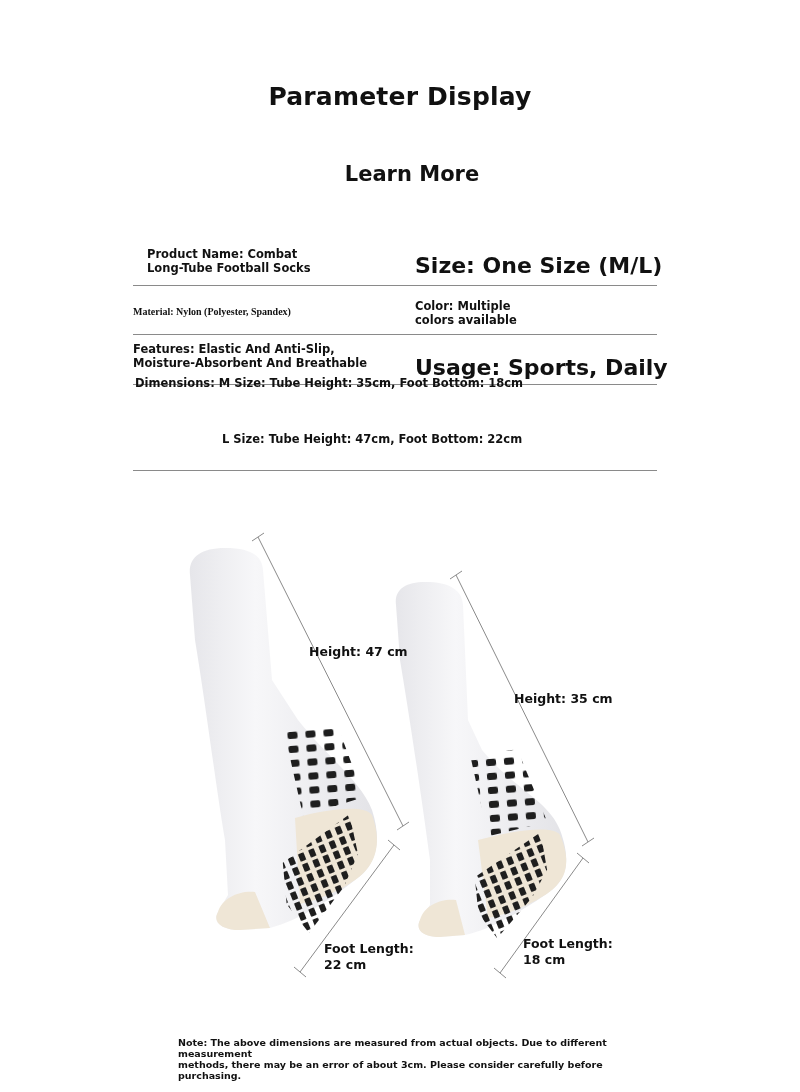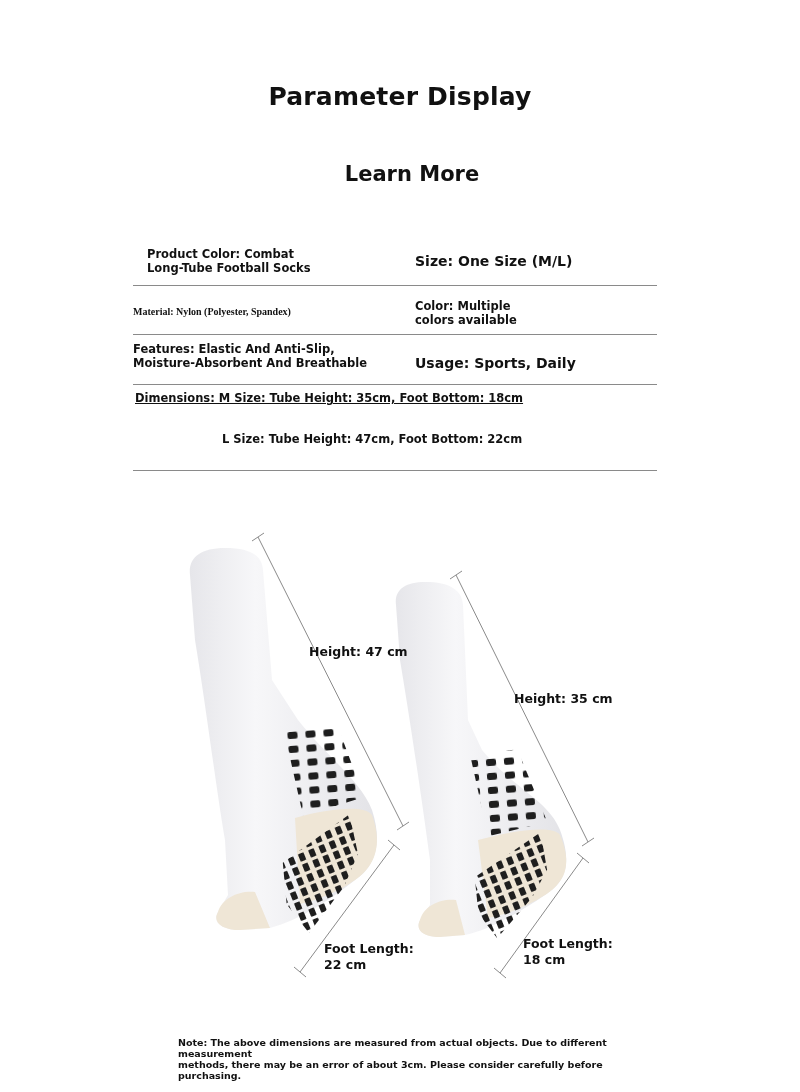--- a/index.html
+++ b/index.html
@@ -6,57 +6,57 @@
   html, body { width: 800px; height: 1092px; background: #ffffff; overflow: hidden; }
   body { position: relative; font-family: "DejaVu Sans", "Liberation Sans", sans-serif; color: #111; font-weight: bold; }
 
   .title { position: absolute; top: 82px; left: 0; width: 800px; text-align: center; font-size: 25px; letter-spacing: 0.2px; }
   .subtitle { position: absolute; top: 162px; left: 0; width: 800px; text-align: center; font-size: 21px; margin-left: 12px; }
   .rule { position: absolute; left: 133px; width: 524px; height: 1px; background: #8a8a8a; }
 
   .cell { position: absolute; line-height: 1.2; }
   .sm { font-size: 11.5px; }
   .md { font-size: 10px; font-family: Liberation Serif, serif; }
-  .lg { font-size: 14px; }
+  .lg { font-size: 22px; }
 
   .note { position: absolute; left: 178px; top: 1038px; width: 480px; font-size: 9.5px; line-height: 1.15; }
 
   .figure { position: absolute; left: 0; top: 500px; width: 732px; height: 520px; }
   .figure svg { position: absolute; left: 0; top: 0; }
   .label { position: absolute; font-size: 12.5px; line-height: 1.25; color: #111; }
 </style>
 </head>
 <body>
 
 <div class="title">Parameter Display</div>
 <div class="subtitle">Learn More</div>
 
 <div>
   <div class="cell sm" style="left:147px; top:248px;">
-    <div>Product Color: Combat</div>
+    <div>Product Name: Combat</div>
     <div>Long-Tube Football Socks</div>
   </div>
   <div class="cell lg" style="left:415px; top:253px;">Size: One Size (M/L)</div>
   <div class="rule" style="top:285px;"></div>
 
   <div class="cell md" style="left:133px; top:306px;">Material: Nylon (Polyester, Spandex)</div>
   <div class="cell sm" style="left:415px; top:300px;">
     <div>Color: Multiple</div>
     <div>colors available</div>
   </div>
   <div class="rule" style="top:334px;"></div>
 
   <div class="cell sm" style="left:133px; top:343px;">
     <div>Features: Elastic And Anti-Slip,</div>
     <div>Moisture-Absorbent And Breathable</div>
   </div>
   <div class="cell lg" style="left:415px; top:355px;">Usage: Sports, Daily</div>
   <div class="rule" style="top:384px;"></div>
 
-  <div class="cell sm" style="left:135px; top:392px;text-decoration:underline;">Dimensions: M Size: Tube Height: 35cm, Foot Bottom: 18cm</div>
+  <div class="cell sm" style="left:135px; top:377px;">Dimensions: M Size: Tube Height: 35cm, Foot Bottom: 18cm</div>
   <div class="cell sm" style="left:222px; top:433px;">L Size: Tube Height: 47cm, Foot Bottom: 22cm</div>
   <div class="rule" style="top:470px;"></div>
 </div>
 
 <div class="figure">
   <svg width="800" height="520" viewBox="0 500 800 520">
     <defs>
       <linearGradient id="sockGrad" x1="0" y1="0" x2="1" y2="0">
         <stop offset="0" stop-color="#e6e6ea"></stop>
         <stop offset="0.35" stop-color="#f7f7f9"></stop>

